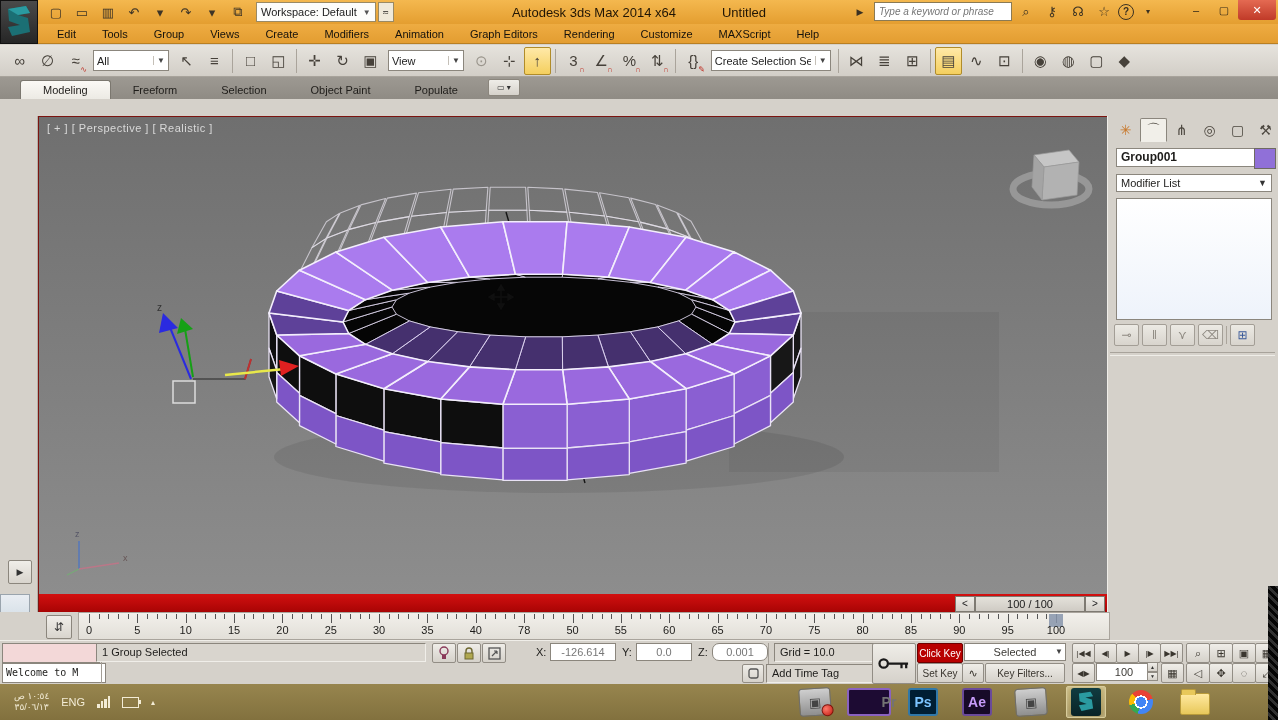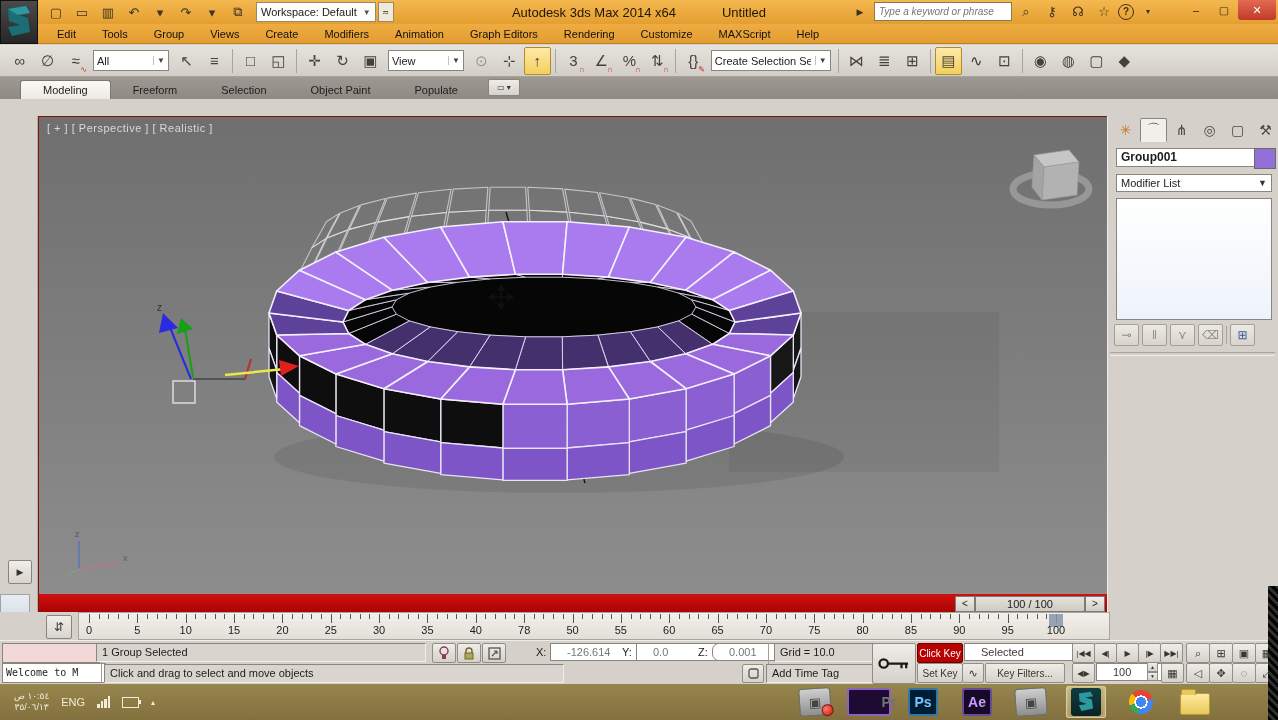--- a/index.html
+++ b/index.html
@@ -74,21 +74,21 @@
   
   #trackrow{left:0;top:612px;width:1278px;height:28px;background:#d5d1ca;}
   #minicurve{position:absolute;left:46px;top:3px;width:24px;height:22px;background:linear-gradient(#f0eee9,#d8d4cd);border:1px solid #8b867d;border-radius:2px;display:flex;align-items:center;justify-content:center;font-size:12px;color:#333;}
   #ruler{position:absolute;left:78px;top:0px;width:1032px;height:28px;background:linear-gradient(#f2f0eb,#e2dfd8);border:1px solid #a9a49c;box-sizing:border-box;overflow:hidden;}
   .tick{position:absolute;top:1px;width:1px;background:#555;}
   .ticklabel{position:absolute;top:11px;width:26px;margin-left:-13px;text-align:center;font-size:11px;color:#1d1c1a;}
   #framemarker{position:absolute;top:1px;width:14px;height:13px;background:#8795ab;opacity:.85;}
   
   #statusbar{left:0;top:640px;width:1278px;height:44px;background:#d5d1ca;border-top:1px solid #f0eee9;box-sizing:border-box;}
   .sfield{position:absolute;background:#d9d5ce;border:1px solid #8b867d;border-bottom-color:#f0eee9;border-right-color:#f0eee9;padding:0 5px;line-height:17px;height:17px;color:#1d1c1a;overflow:hidden;white-space:nowrap;}
-  .wfield{position:absolute;background:#fff;border:1px solid #8b867d;padding:0 16px;line-height:16px;height:16px;color:#3c3a36;overflow:hidden;white-space:nowrap;}
+  .wfield{position:absolute;background:#fff;border:1px solid #8b867d;padding:0 3px;line-height:16px;height:16px;color:#3c3a36;overflow:hidden;white-space:nowrap;text-align:center;}
   .sbtn{position:absolute;background:linear-gradient(#efede8,#d5d1ca);border:1px solid #928d85;border-radius:2px;display:flex;align-items:center;justify-content:center;color:#3a362f;}
   .slabel{position:absolute;line-height:18px;color:#1d1c1a;}
   #autokey{background:#b80000;color:#fff;border:1px solid #6d0000;}
   #pinklistener{position:absolute;left:2px;top:2px;width:96px;height:18px;background:#f3d8d8;border:1px solid #8b867d;}
   #whitelistener{position:absolute;left:2px;top:22px;width:96px;height:18px;background:#fff;border:1px solid #8b867d;font-family:"DejaVu Sans Mono",monospace;font-size:10px;line-height:18px;padding:0 3px;overflow:hidden;white-space:nowrap;}
   .vdiv{position:absolute;width:1px;background:#a39e96;}
   .spin{position:absolute;width:11px;height:19px;display:flex;flex-direction:column;}
   .spin span{flex:1;border:1px solid #928d85;background:linear-gradient(#efede8,#d5d1ca);font-size:5px;display:flex;align-items:center;justify-content:center;color:#333;}
   
   #taskbar{left:0;top:684px;width:1278px;height:36px;background:linear-gradient(#97854e,#82713e);display:flex;align-items:center;color:#f3ecd6;}
@@ -549,21 +549,20 @@
         <div class="ticklabel" style="left: 928.65px;">95</div>
         <div class="ticklabel" style="left: 977px;">100</div>
       </div>
   </div>
 
   <div id="statusbar" class="abs">
     <div id="pinklistener"></div>
     <div id="whitelistener">Welcome to M</div>
     <div class="vdiv" style="left:101px;top:2px;height:40px;"></div>
     <div class="sfield" style="left:96px;top:2px;width:318px;">1 Group Selected</div>
-    <div class="sfield" style="left:104px;top:23px;width:448px;">Click and drag to select and move objects</div>
     <div class="sbtn" style="left:432px;top:2px;width:22px;height:18px;">
       <svg width="12" height="14" viewBox="0 0 12 14">
           <circle cx="6" cy="5" r="4" fill="none" stroke="#8a3a5a" stroke-width="1.4"></circle>
           <rect x="4" y="9" width="4" height="4" fill="#8a3a5a"></rect>
         </svg>
     </div>
     <div class="sbtn" style="left:457px;top:2px;width:22px;height:18px;">
       <svg width="12" height="13" viewBox="0 0 12 13">
           <path d="M3 6V4a3 3 0 0 1 6 0v2" fill="none" stroke="#6e6830" stroke-width="1.4"></path>
           <rect x="2" y="6" width="8" height="6" fill="#b0a850" stroke="#6e6830"></rect>

